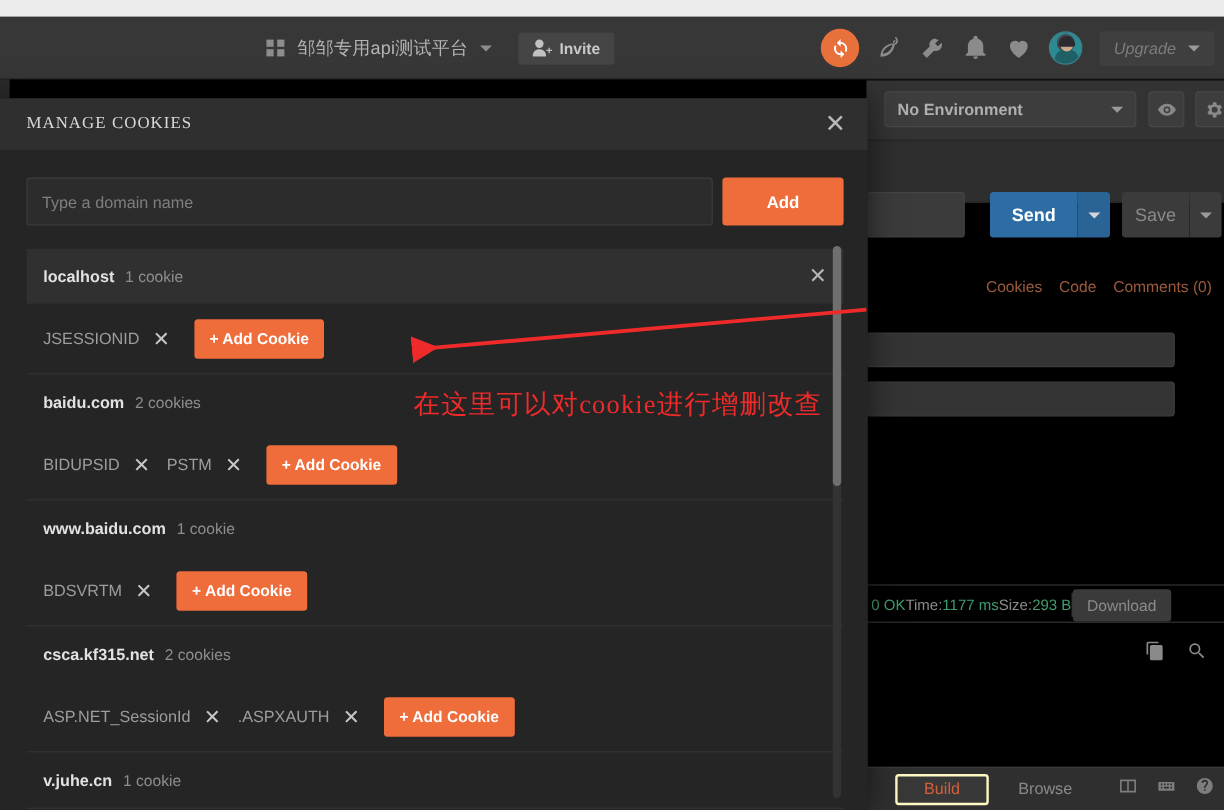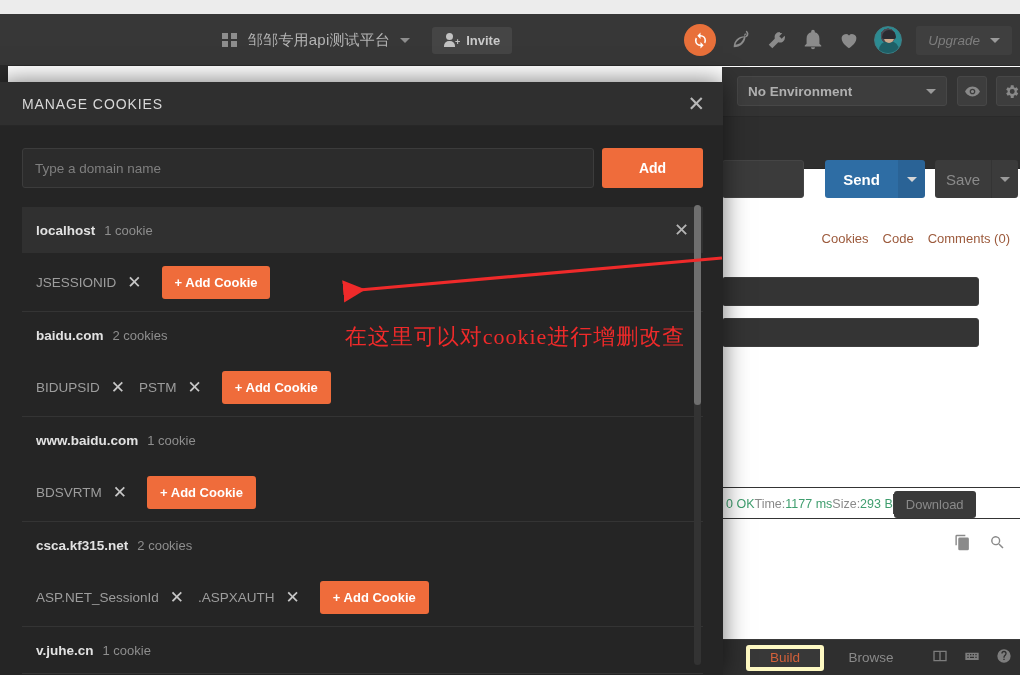--- a/index.html
+++ b/index.html
@@ -2,21 +2,21 @@
 <html><head>
 <meta charset="utf-8">
 <style>
   * { box-sizing: border-box; margin:0; padding:0; }
   html,body {
     width:1020px; height:675px; overflow:hidden;
     background:#2b2b2b;
     font-family:"Liberation Sans", sans-serif;
     -webkit-font-smoothing:antialiased;
   }
-  #root { position:relative; width:1020px; height:675px; background:#ffffff; }
+  #root { position:relative; width:1020px; height:675px; background:#000000; }
 
   
   .os-strip { position:absolute; left:0; top:0; width:1020px; height:14px; background:#ececec; }
 
   
   .app-header {
     position:absolute; left:0; top:14px; width:1020px; height:52px;
     background:#373737; border-bottom:1px solid #2a2a2a;
   }
   .hdr-center { position:absolute; left:222px; top:0; height:52px; display:flex; align-items:center; gap:10px; }
@@ -85,36 +85,36 @@
   .st-k { color:#8a8a8a; }
   .st-v { color:#3f9e6e; }
   .st-ok { color:#3f9e6e; }
   .divider-v { width:1px; height:20px; background:#424242; }
   .dl-btn { background:#3a3a3a; color:#8a8a8a; border-radius:3px; padding:6px 12px; font-size:13px;text-align:right; }
   .resp-icons { position:absolute; right:14px; top:534px; display:flex; gap:18px; align-items:center; }
   .resp-icons svg { width:17px; height:17px; fill:#8a8a8a; }
 
   .bottom-bar { position:absolute; left:722px; bottom:0; width:298px; height:36px; background:#2f2f2f; border-top:1px solid #3a3a3a; display:flex; align-items:center; }
   .bb-tab { width:78px; height:26px; margin-left:24px; display:flex;align-items:center;justify-content:center; font-size:13.5px; border-radius:3px; }
-  .bb-tab.active { color:#d2603a; background:#383838; border:4px solid #fef9c3; }
+  .bb-tab.active { color:#d2603a; background:#383838; border:2px solid #fef9c3; }
   .bb-tab.idle { color:#8a8a8a; margin-left:8px; }
   .bb-icons { margin-left:auto; margin-right:8px; display:flex; gap:16px; align-items:center; }
   .bb-icons svg { width:16px; height:16px; fill:#7d7d7d; }
 
   
   .left-rail { position:absolute; left:0; top:66px; width:8px; bottom:0; background:#2a2a2a; }
 
   
   .modal {
     position:absolute; left:0; top:82px; width:723px; height:593px;
     background:#252525; box-shadow:0 0 24px rgba(0,0,0,.55);
   }
   .modal-head {
     height:44px; background:#2f2f2f; border-bottom:1px solid #272727;
-    display:flex; align-items:center; padding:0 18px 0 22px; justify-content:space-between;
+    display:flex; align-items:center; padding:0 18px 0 22px; justify-content:space-between;font-family:Liberation Serif, serif;
   }
   .modal-title { color:#d8d8d8; font-size:14px; letter-spacing:.9px; }
   .close-x { color:#b8b8b8; font-size:21px; line-height:21px; font-weight:300; }
 
   .modal-body { position:relative; height:549px; background:#252525; padding:0; }
 
   .domain-add-row { display:flex; padding:22px 20px 0 22px; }
   .domain-input {
     flex:1; height:40px; background:#2c2c2c; border:1px solid #3c3c3c; border-radius:3px;
     color:#9a9a9a; font-size:13.5px; padding:8px 12px; outline:none;

